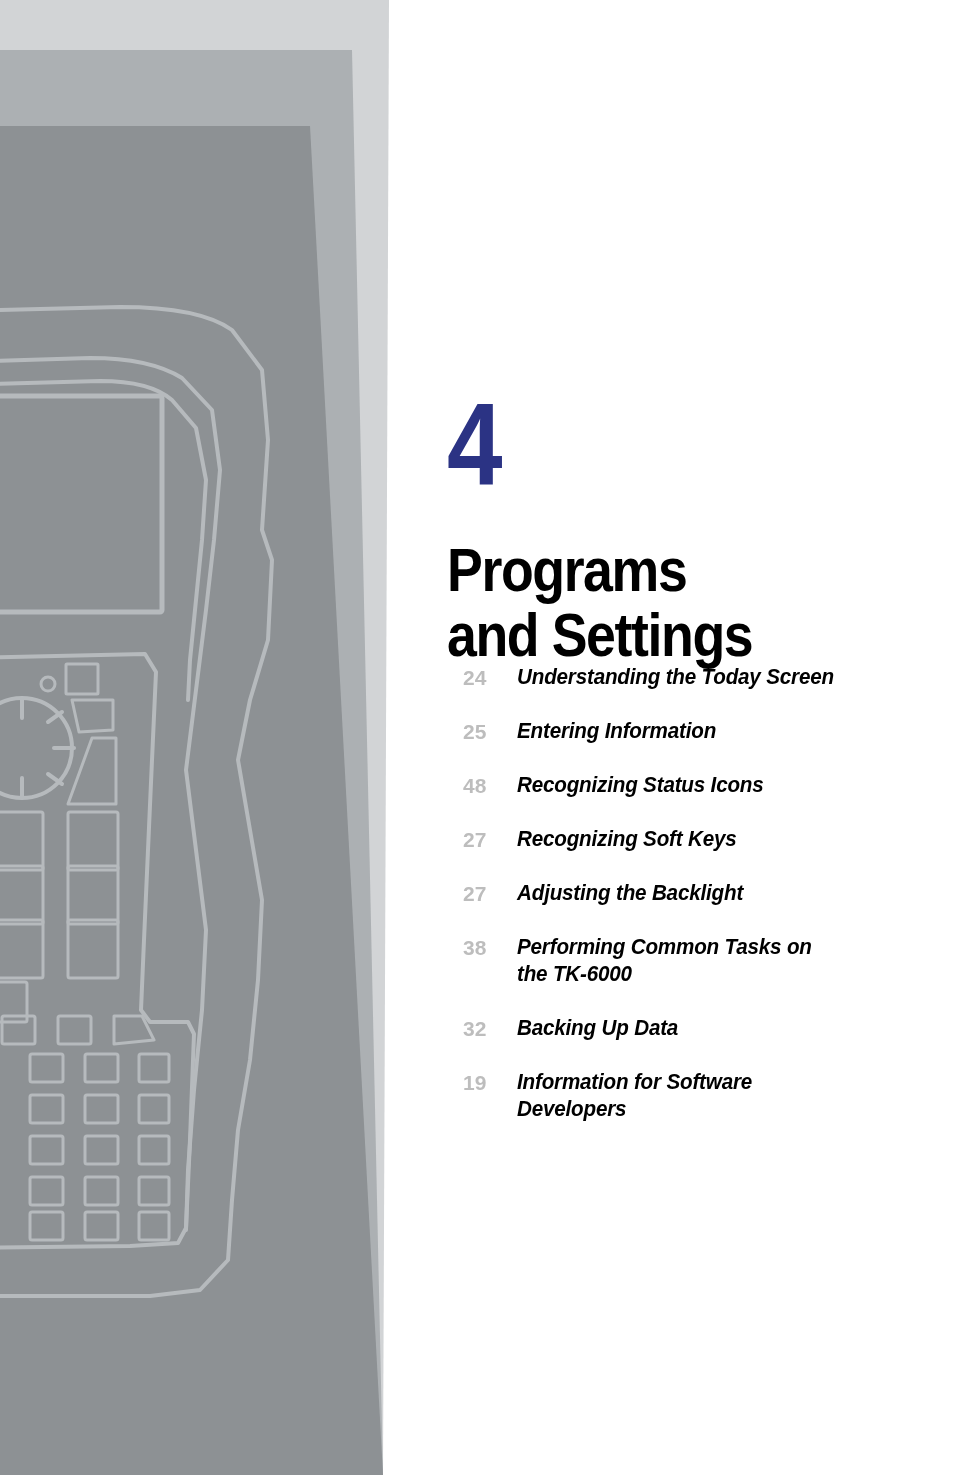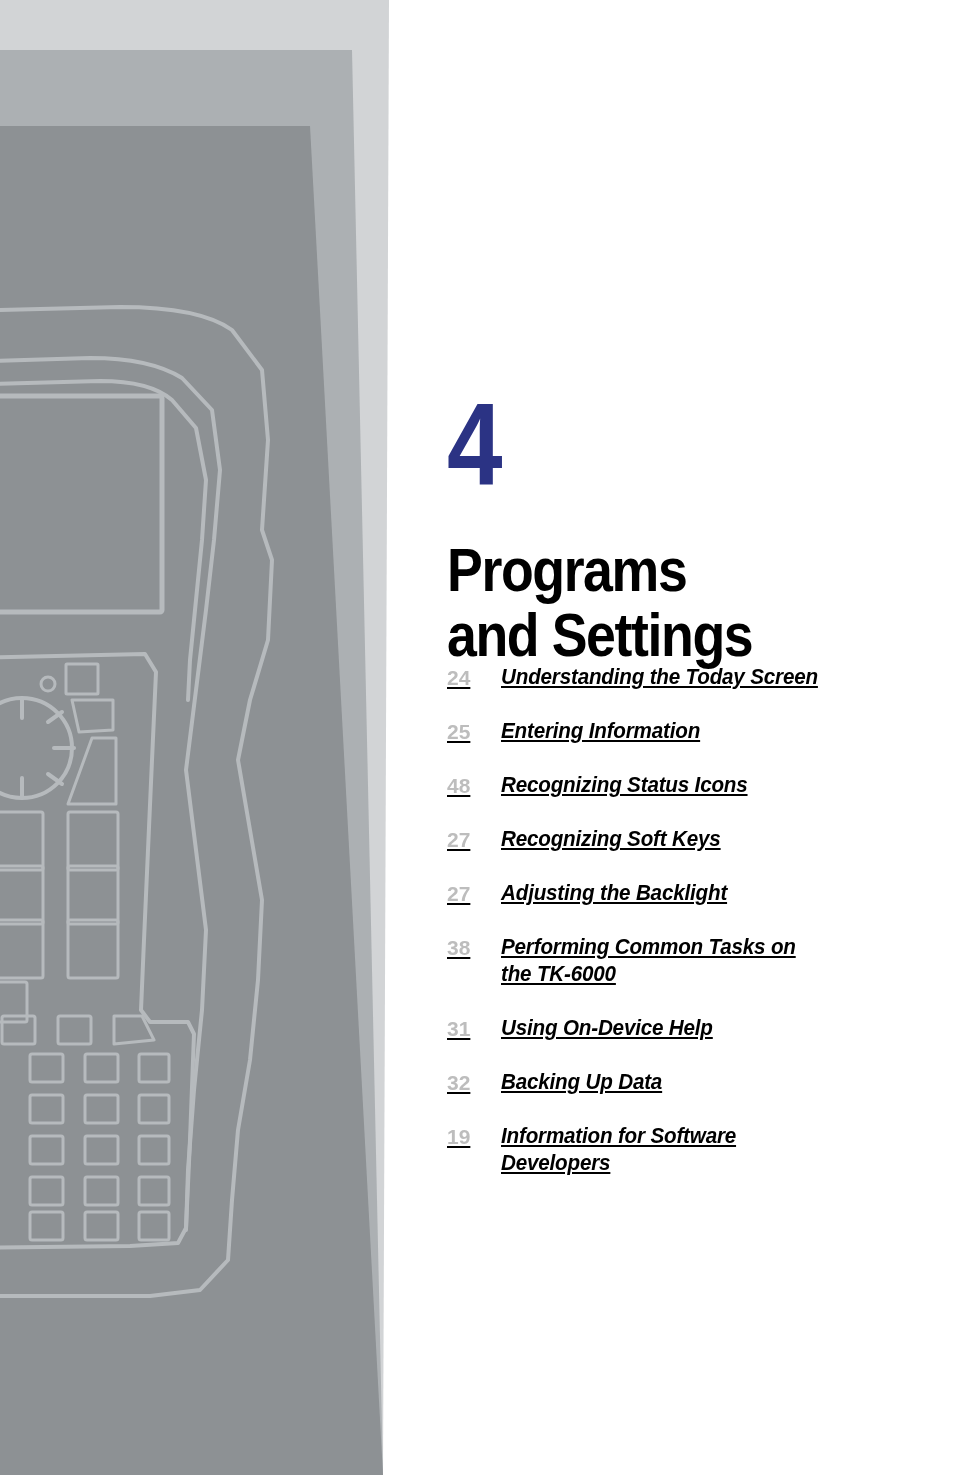--- a/index.html
+++ b/index.html
@@ -66,24 +66,23 @@
     transform-origin: left top;
   }
   #chapter-title .title-line {
     display: block;
     white-space: nowrap;
   }
 
   
   #toc {
     position: absolute;
-    left: 0;
+    left: 16px;
     top: 664px;
     width: 420px;
-    text-decoration: underline;
   }
   .toc-entry {
     display: flex;
     align-items: flex-start;
     margin-bottom: 27px;
   }
   .toc-page {
     flex: 0 0 54px;
     font-size: 21px;
     line-height: 27px;
@@ -242,26 +241,20 @@
         </span>
       </div>
       <div class="toc-entry">
         <span class="toc-page">38</span>
         <span class="toc-label">
           <span class="wrap-line">Performing Common Tasks on</span>
           <span class="wrap-line">the TK-6000</span>
         </span>
       </div>
       <div class="toc-entry">
-        <span class="toc-page">31</span>
-        <span class="toc-label">
-          <span class="wrap-line">Using On-Device Help</span>
-        </span>
-      </div>
-      <div class="toc-entry">
         <span class="toc-page">32</span>
         <span class="toc-label">
           <span class="wrap-line">Backing Up Data</span>
         </span>
       </div>
       <div class="toc-entry">
         <span class="toc-page">19</span>
         <span class="toc-label">
           <span class="wrap-line">Information for Software</span>
           <span class="wrap-line">Developers</span>

